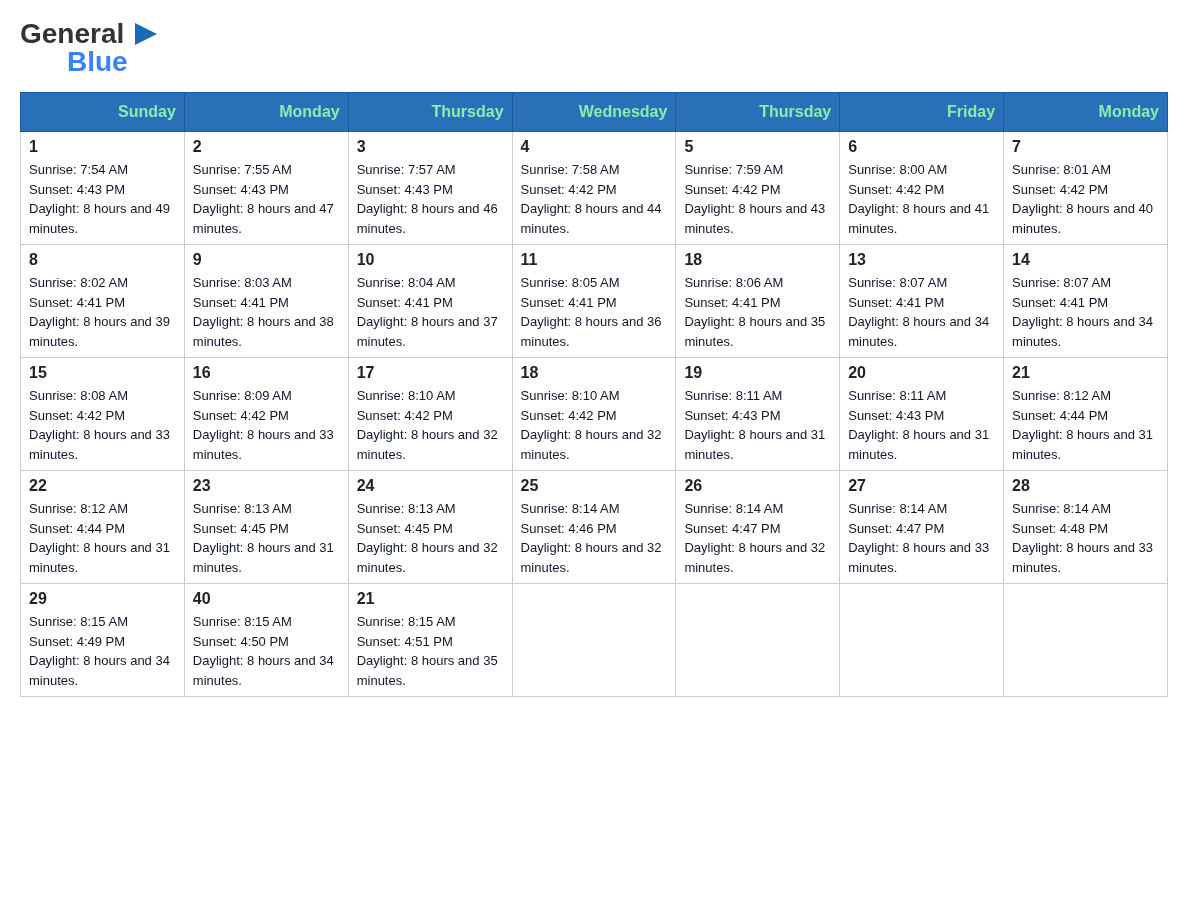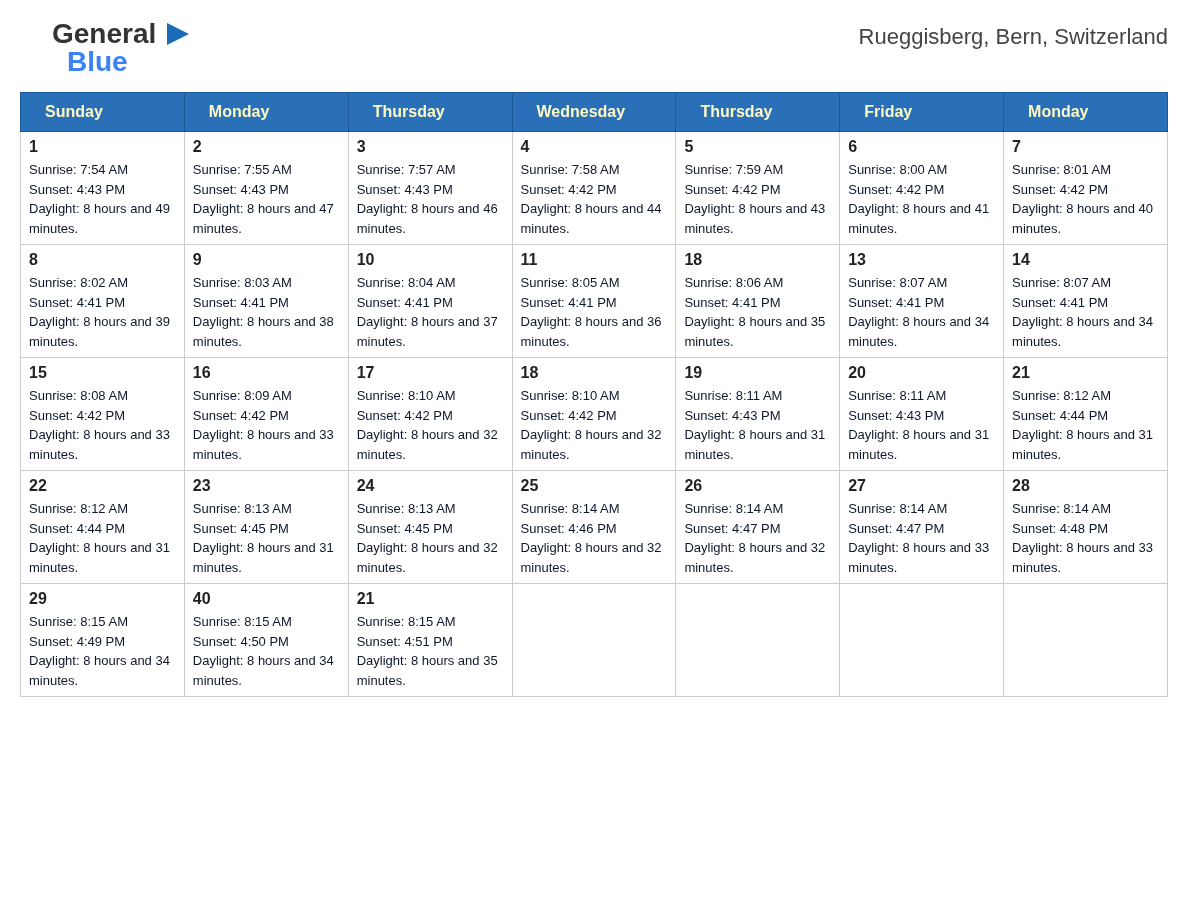--- a/index.html
+++ b/index.html
@@ -30,21 +30,20 @@
     .logo-text-blue {
       font-size: 28px;
       font-weight: bold;
       color: #3b82f6;
       line-height: 1;
       margin-left: 47px;
     }
     .logo-first-line {
       display: flex;
       align-items: center;
-      margin-left: 32px;
     }
     .title-area {
       text-align: right;
     }
     .month-title {
       font-size: 52px;
       font-weight: bold;
       color: #222;
       line-height: 1.1;
     }
@@ -53,25 +52,25 @@
       color: #444;
       margin-top: 4px;
     }
     .calendar-table {
       width: 100%;
       border-collapse: collapse;
       table-layout: fixed;
     }
     .calendar-table thead tr th {
       background-color: #2970b8;
-      color: #fef9c3;
+      color: #86efac;
       font-size: 16px;
       font-weight: bold;
-      padding: 10px 24px;
-      text-align: left;
+      padding: 10px 8px;
+      text-align: right;
       border: 1px solid #1a5a9a;
     }
     .calendar-table tbody tr td {
       vertical-align: top;
       padding: 6px 8px;
       border: 1px solid #ccc;
       font-size: 13px;
       color: #333;
       min-height: 90px;
     }
@@ -104,21 +103,20 @@
       <span style="display:inline-block; width:0; height:0; border-left:9px solid transparent; border-right:0px solid transparent; border-bottom:0px solid transparent; border-top:0px solid transparent; margin-left:0;"></span>
       <svg width="22" height="22" viewBox="0 0 22 22" style="margin-left:2px; vertical-align:middle;">
         <polygon points="0,0 22,11 0,22" fill="#1a6bb5"></polygon>
       </svg>
     </div>
     <div>
       <span class="logo-text-blue">Blue</span>
     </div>
   </div>
   <div class="title-area">
-    <div class="location-subtitle">Rueggisberg, Bern, Switzerland</div>
   </div>
 </div>
 
 <table class="calendar-table">
   <thead>
     <tr>
       <th>Sunday</th>
       <th>Monday</th>
       <th>Thursday</th>
       <th>Wednesday</th>

